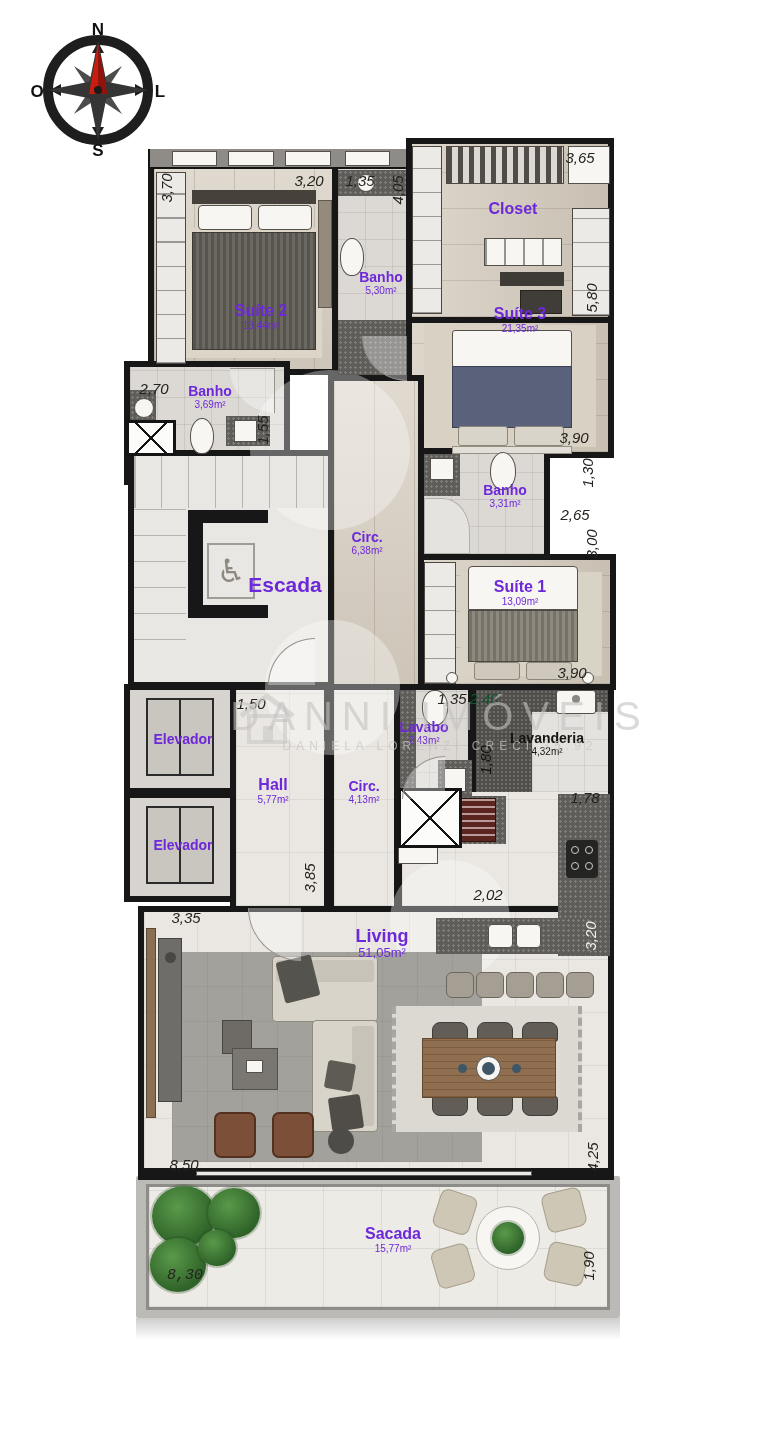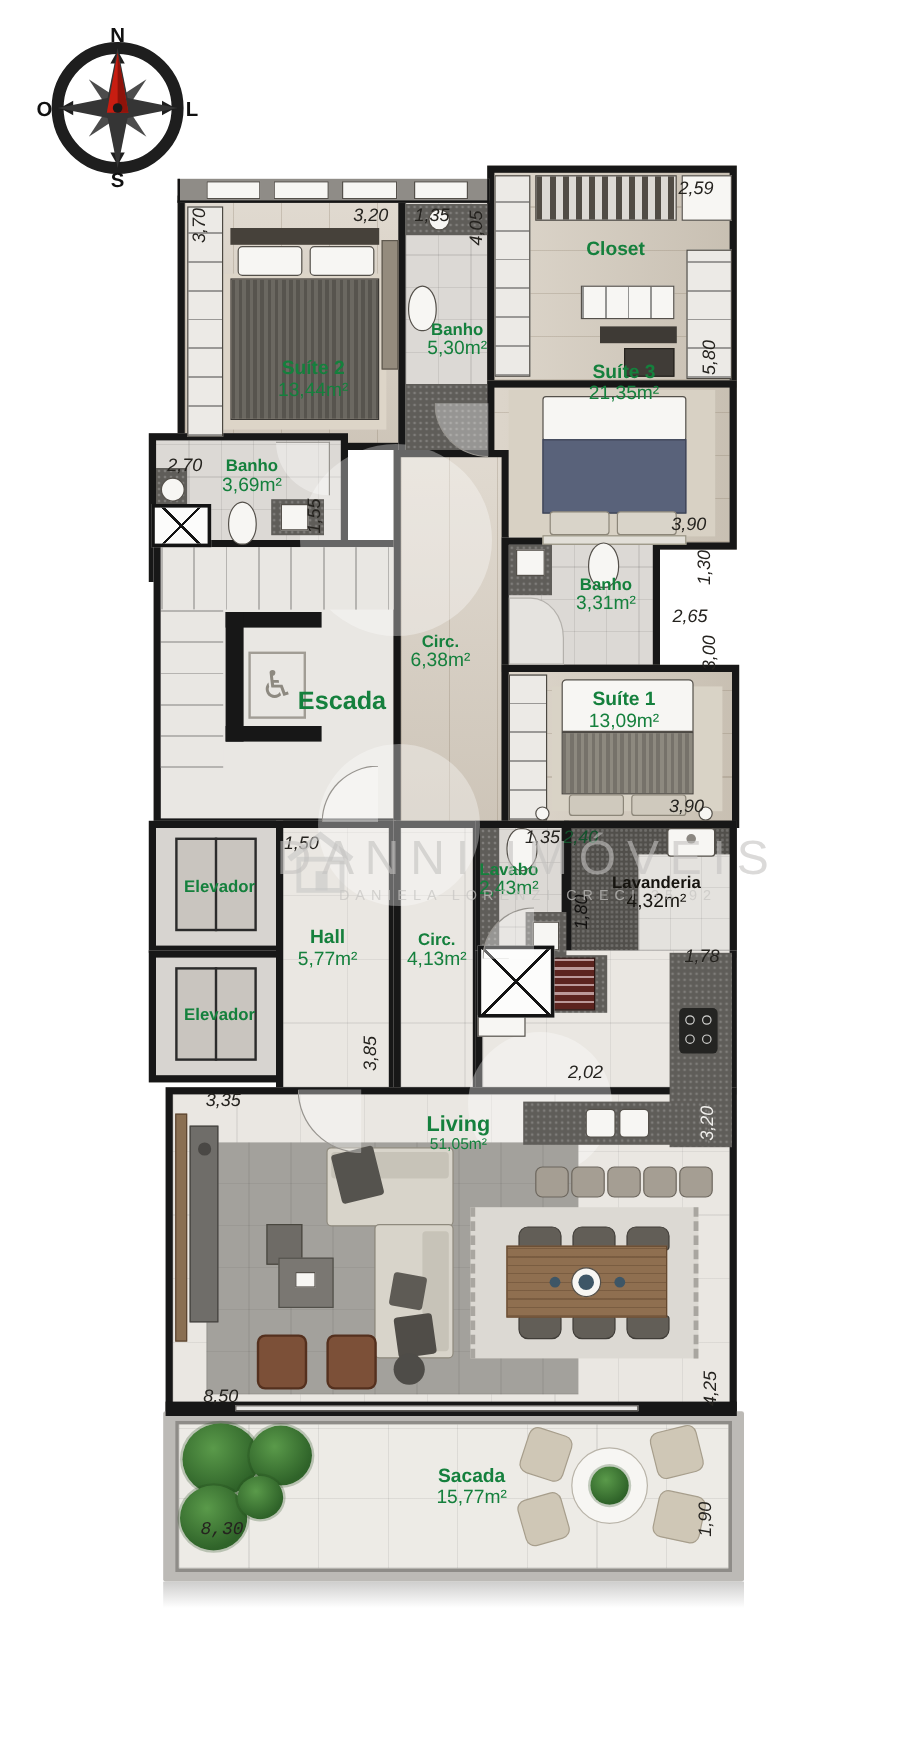--- a/index.html
+++ b/index.html
@@ -22,24 +22,24 @@
       repeating-linear-gradient(90deg, rgba(0,0,0,.06) 0 1px, rgba(0,0,0,0) 1px 53px);}
   .tile-xl{background:#edebe6;background-image:
       repeating-linear-gradient(0deg, rgba(0,0,0,.07) 0 1px, rgba(0,0,0,0) 1px 58px),
       repeating-linear-gradient(90deg, rgba(0,0,0,.07) 0 1px, rgba(0,0,0,0) 1px 58px);}
   .stone{background:#e9e7e3;}
   .granite{background-color:#5f5d59;background-image:
       radial-gradient(rgba(255,255,255,.20) 1px, rgba(0,0,0,0) 1.4px);background-size:5px 5px;z-index:10;}
   .granite-dk{background-color:#514f4b;background-image:
       radial-gradient(rgba(255,255,255,.17) 1px, rgba(0,0,0,0) 1.4px);background-size:4px 4px;}
   
-  .rlabel{position:absolute;transform:translate(-50%,-50%);text-align:center;color:#15803d;z-index:30;white-space:nowrap;}
+  .rlabel{position:absolute;transform:translate(-50%,-50%);text-align:center;color:#6d28d9;z-index:30;white-space:nowrap;}
   .rname{font-weight:700;font-size:16px;line-height:1.05;}
   .rname.sm{font-size:14px;}
-  .rarea{font-weight:400;font-size:16px;line-height:1.1;}
+  .rarea{font-weight:400;font-size:10px;line-height:1.1;}
   .dim{position:absolute;font-style:italic;font-size:15px;color:#25231f;z-index:40;white-space:nowrap;
        transform:translate(-50%,-50%);}
   .dim.v{transform:translate(-50%,-50%) rotate(-90deg);}
   
   .wf{background:#f7f6f3;border:1.5px solid #54504a;box-sizing:border-box;position:absolute;z-index:12;}
   .gf{background:#c9c5bf;border:1.5px solid #54504a;box-sizing:border-box;position:absolute;z-index:12;}
   .fur{position:absolute;box-sizing:border-box;z-index:12;}
   .arc{position:absolute;z-index:15;border:1.6px solid #97948f;background:rgba(255,255,255,.35);}
   .xbox{position:absolute;z-index:14;border:3px solid #141414;background-color:#fcfcfb;background-image:
       linear-gradient(45deg, rgba(0,0,0,0) calc(50% - 1px), #141414 calc(50% - 1px) calc(50% + 1px), rgba(0,0,0,0) calc(50% + 1px)),
@@ -317,21 +317,21 @@
   </div>
   <div class="rlabel" style="left:393px;top:1240px;">
     <div class="rname">Sacada</div>
     <div class="rarea">15,77m²</div>
   </div>
 
   <span class="dim v" style="left:166px;top:188px;">3,70</span>
   <span class="dim" style="left:309px;top:180px;">3,20</span>
   <span class="dim" style="left:360px;top:180px;">1,35</span>
   <span class="dim v" style="left:397px;top:190px;">4,05</span>
-  <span class="dim" style="left:580px;top:157px;">2,59</span>
+  <span class="dim" style="left:580px;top:157px;">3,65</span>
   <span class="dim v" style="left:591px;top:298px;">5,80</span>
   <span class="dim" style="left:154px;top:388px;">2,70</span>
   <span class="dim v" style="left:262px;top:430px;">1,55</span>
   <span class="dim" style="left:574px;top:437px;">3,90</span>
   <span class="dim v" style="left:587px;top:473px;">1,30</span>
   <span class="dim" style="left:575px;top:514px;">2,65</span>
   <span class="dim v" style="left:591px;top:544px;">3,00</span>
   <span class="dim" style="left:572px;top:672px;">3,90</span>
   <span class="dim" style="left:251px;top:703px;">1,50</span>
   <span class="dim" style="left:452px;top:698px;">1,35</span>

